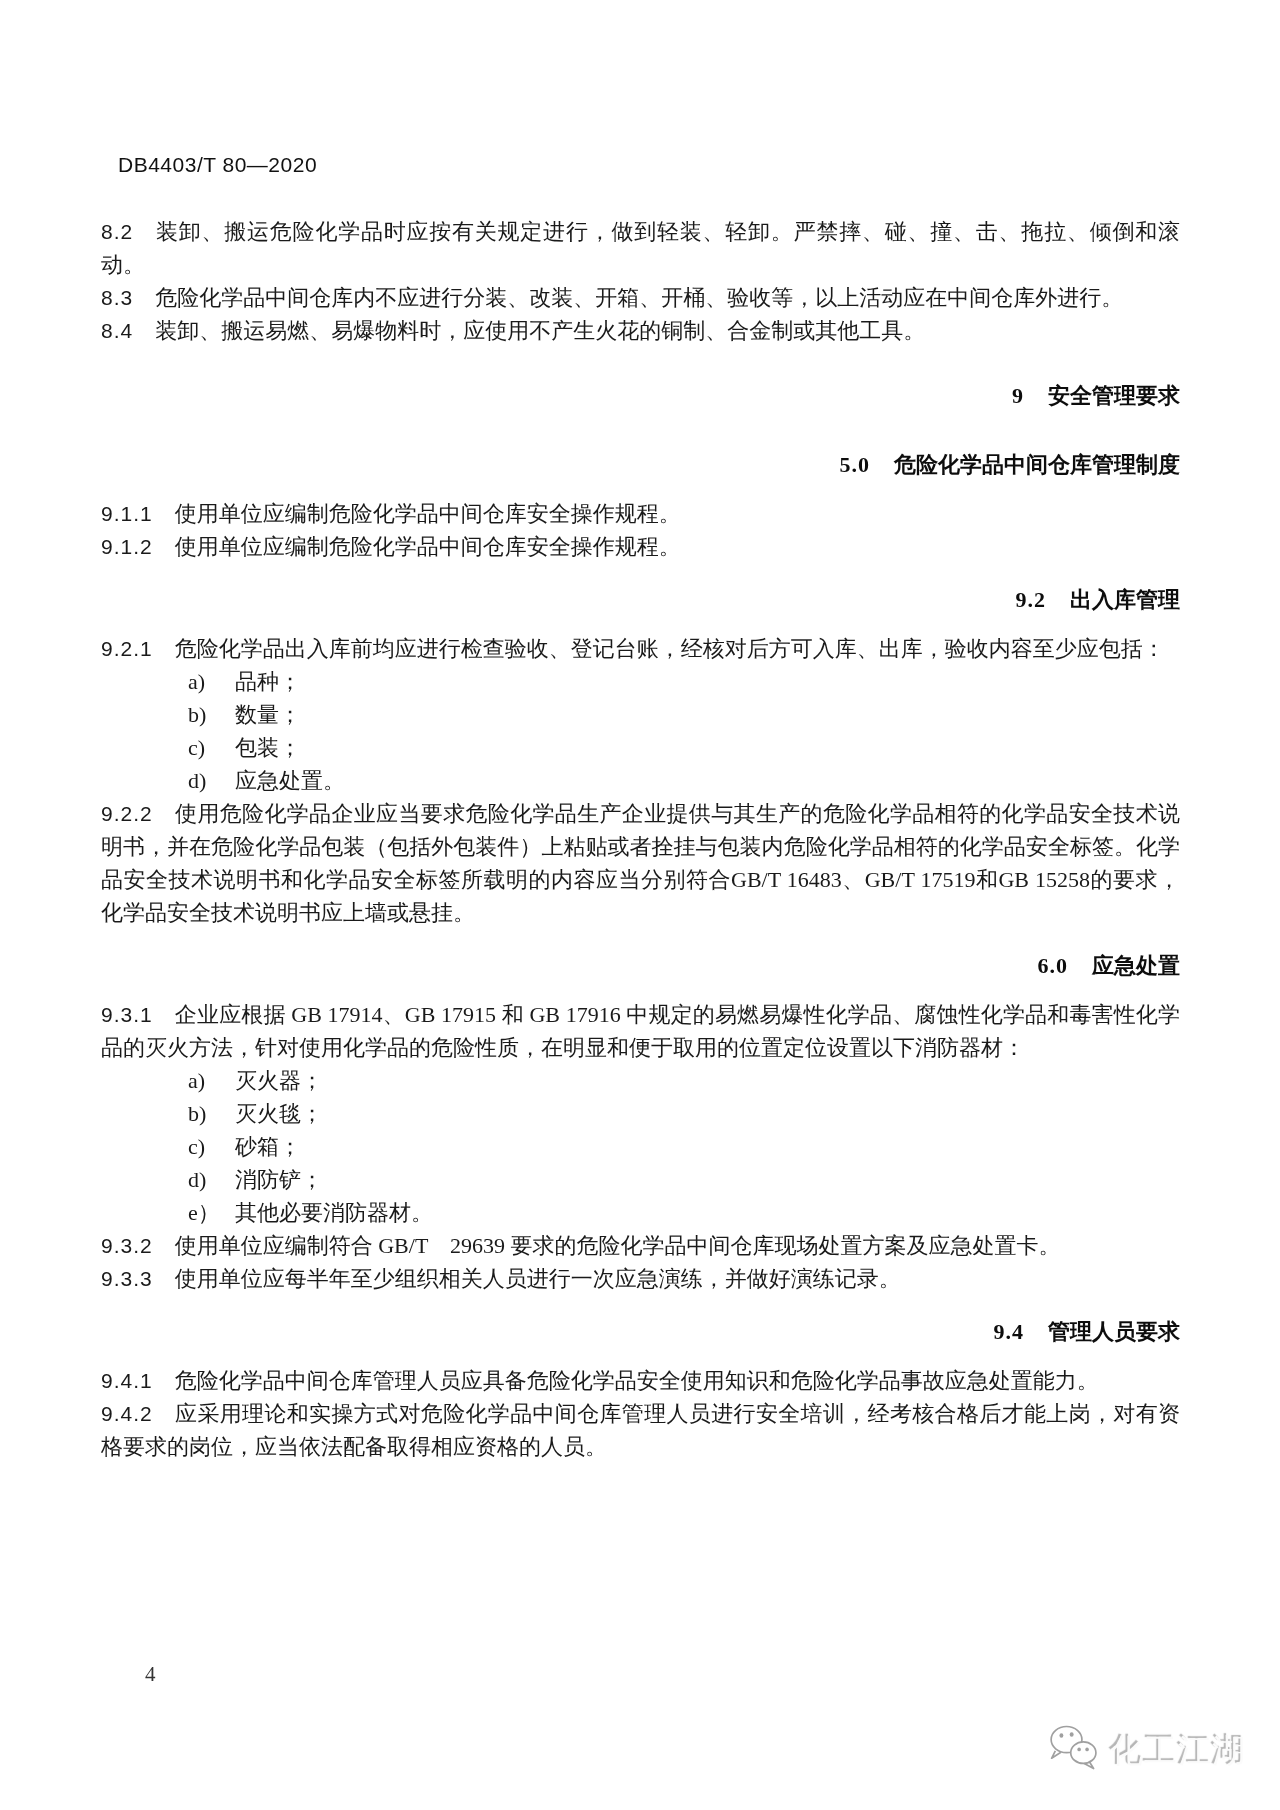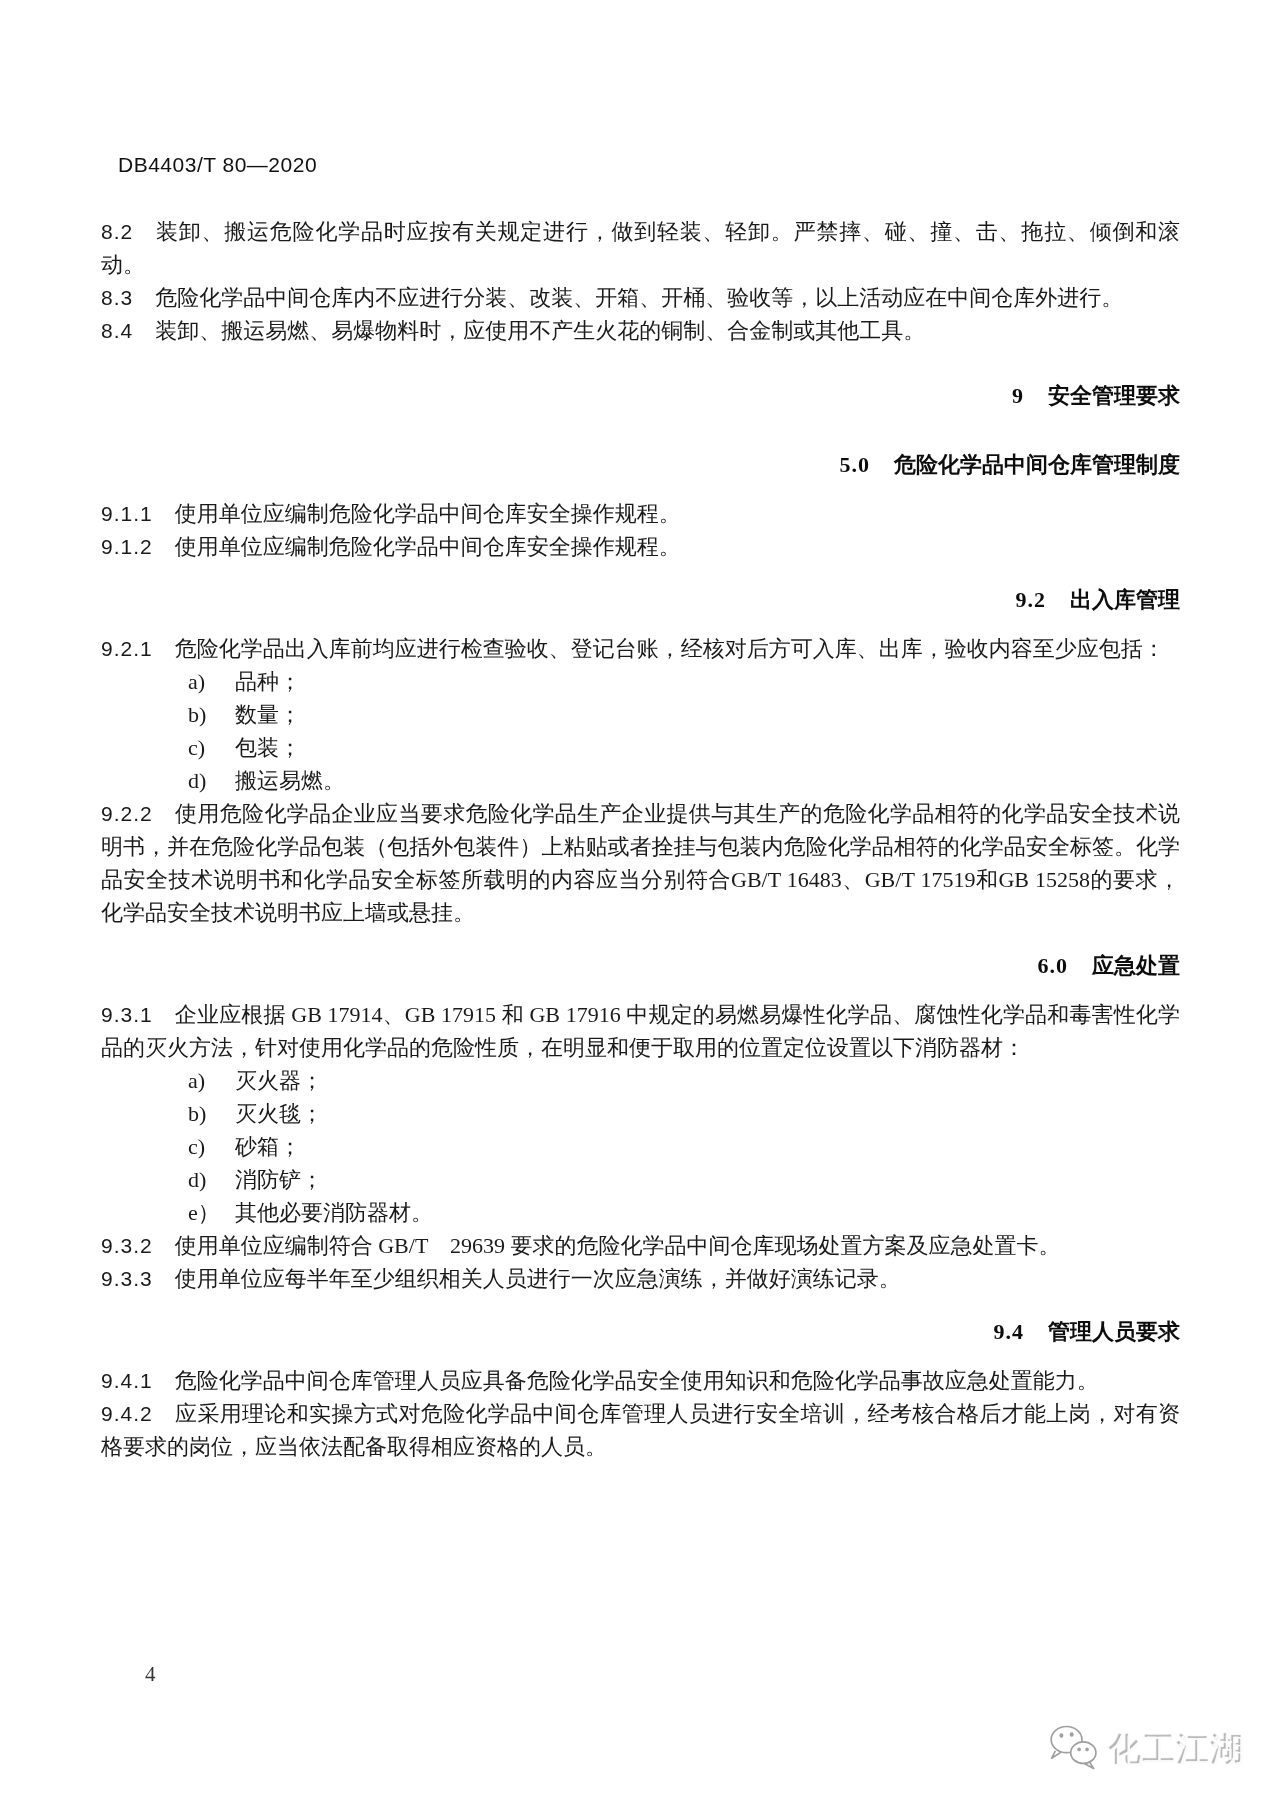--- a/index.html
+++ b/index.html
@@ -126,21 +126,21 @@
       <li class="list-item">
           <span class="li-label">b)</span>
           <span class="li-text">数量；</span>
         </li>
       <li class="list-item">
           <span class="li-label">c)</span>
           <span class="li-text">包装；</span>
         </li>
       <li class="list-item">
           <span class="li-label">d)</span>
-          <span class="li-text">搬运易燃。</span>
+          <span class="li-text">应急处置。</span>
         </li>
     </ul>
 
     <p class="clause"><span class="num">9.2.2</span><span>使用危险化学品企业应当要求危险化学品生产企业提供与其生产的危险化学品相符的化学品安全技术说明书，并在危险化学品包装（包括外包装件）上粘贴或者拴挂与包装内危险化学品相符的化学品安全标签。化学品安全技术说明书和化学品安全标签所载明的内容应当分别符合GB/T 16483、GB/T 17519和GB 15258的要求，化学品安全技术说明书应上墙或悬挂。</span></p>
 
     <div class="h2"><span class="num">6.0</span><span>应急处置</span></div>
 
     <p class="clause"><span class="num">9.3.1</span><span>企业应根据 GB 17914、GB 17915 和 GB 17916 中规定的易燃易爆性化学品、腐蚀性化学品和毒害性化学品的灭火方法，针对使用化学品的危险性质，在明显和便于取用的位置定位设置以下消防器材：</span></p>
 
     <ul class="list">

